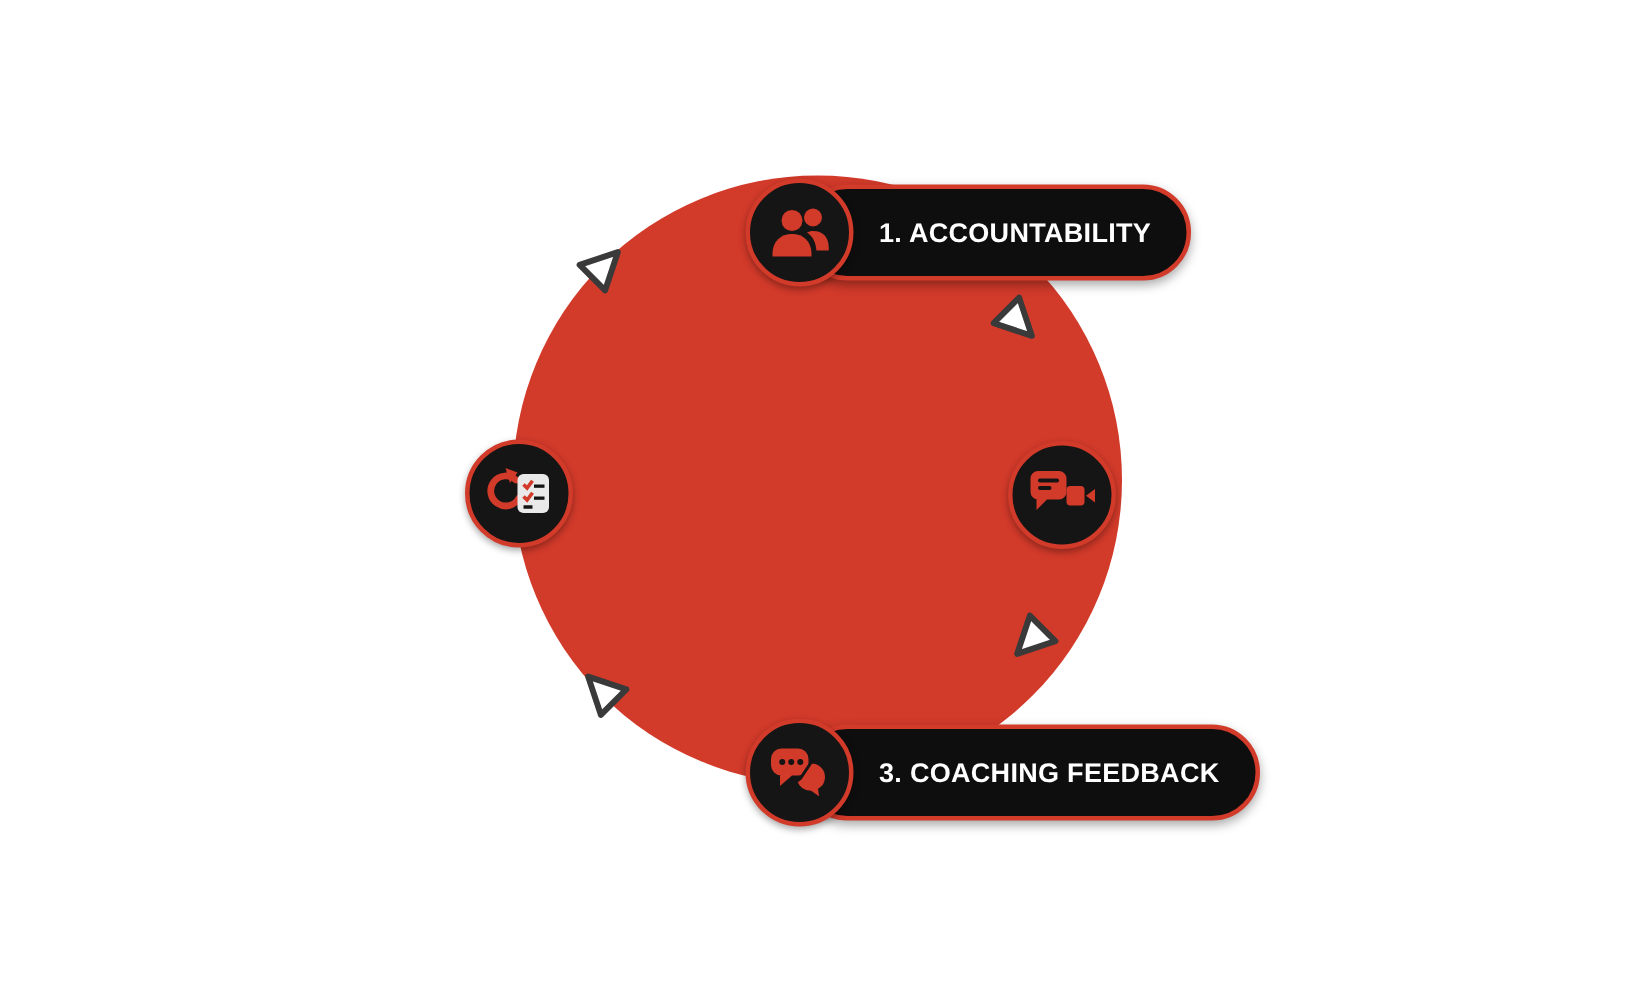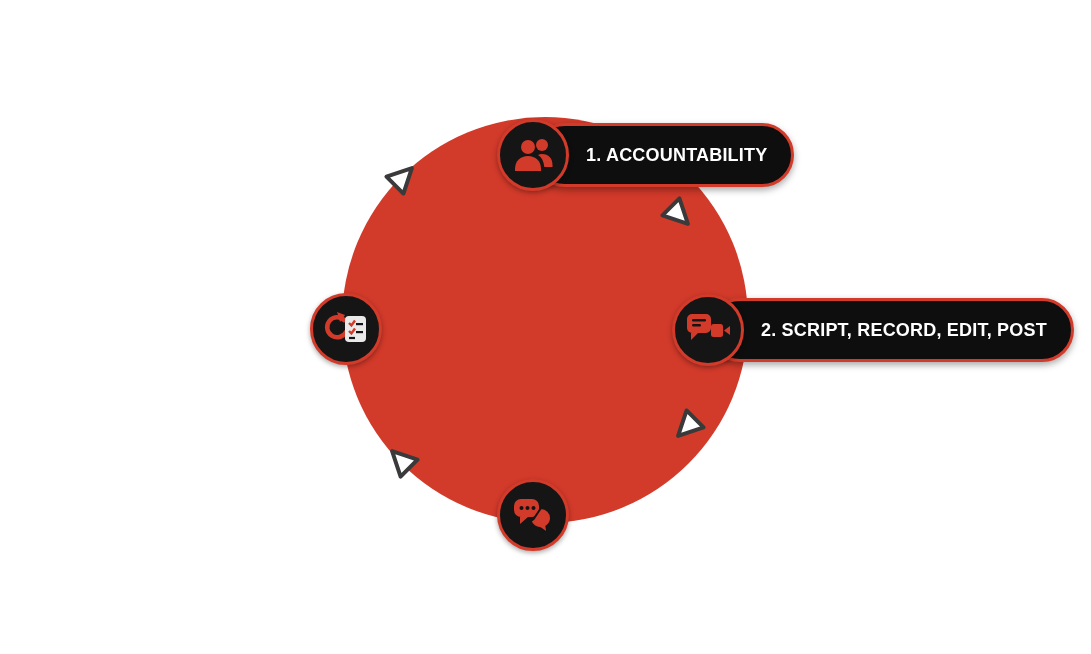--- a/index.html
+++ b/index.html
@@ -82,34 +82,34 @@
 <div class="step step-2">
   <div class="icon-circle">
     <svg width="46" height="34" viewBox="0 0 46 34">
       <path class="f-red" d="M2 6a5 5 0 0 1 5-5h14a5 5 0 0 1 5 5v9a5 5 0 0 1-5 5h-8l-7 7v-7H7a5 5 0 0 1-5-5z"></path>
       <rect class="f-dark" x="7" y="6" width="14" height="2.6" rx="1.3"></rect>
       <rect class="f-dark" x="7" y="11" width="9" height="2.6" rx="1.3"></rect>
       <rect class="f-red" x="26" y="11" width="12" height="13" rx="2.5"></rect>
       <path class="f-red" d="M39 17.5 45 13v9z"></path>
     </svg>
   </div>
-  <div class="pill">
-    <span class="label">2. Script, Record, Edit, Post</span>
-  </div>
 </div>
 
 <div class="step step-3">
   <div class="icon-circle">
     <svg width="42" height="36" viewBox="0 0 42 36">
       <path class="f-red" d="M2 9a7 7 0 0 1 7-7h11a7 7 0 0 1 7 7v4a7 7 0 0 1-7 7h-4l-8 7v-7H9a7 7 0 0 1-7-7z"></path>
       <circle class="f-dark" cx="9.5" cy="11" r="2"></circle>
       <circle class="f-dark" cx="15.5" cy="11" r="2"></circle>
       <circle class="f-dark" cx="21.5" cy="11" r="2"></circle>
       <path class="f-red" stroke="#151515" stroke-width="2" d="M29 11a10 10 0 0 1 10 10c0 3.5-1.8 6.6-4.6 8.4l1 6.6-7-4.8c-4.5-.2-8.3-3-9.8-7l3-2.2z"></path>
     </svg>
+  </div>
+  <div class="pill">
+    <span class="label">3. Coaching Feedback</span>
   </div>
 </div>
 
 <div class="step step-4 reverse">
   <div class="icon-circle">
     <svg width="46" height="36" viewBox="0 0 46 36">
       <path class="s-red" stroke-width="4.5" stroke-linecap="round" d="M21 9A10 10 0 1 0 23 21"></path>
       <path class="f-red" d="M14 1l8 3-5 7z"></path>
       <rect class="f-light" x="22" y="5" width="21" height="26" rx="4"></rect>
       <path class="s-red" stroke-width="2.4" d="M26 12l2.4 2.4L32 9.5"></path>

